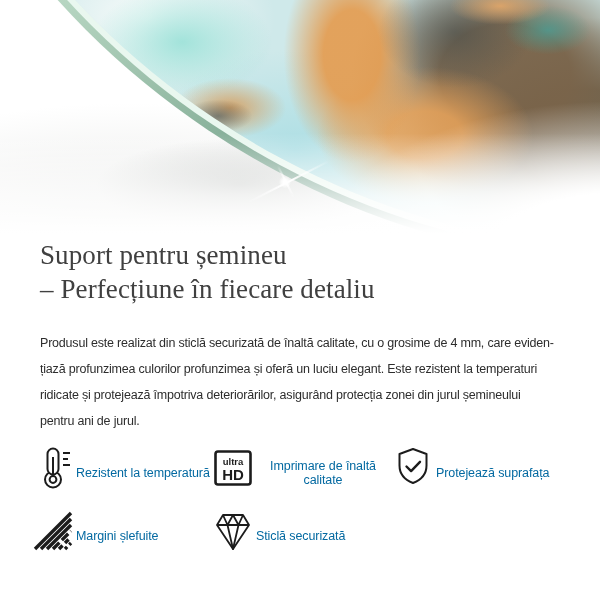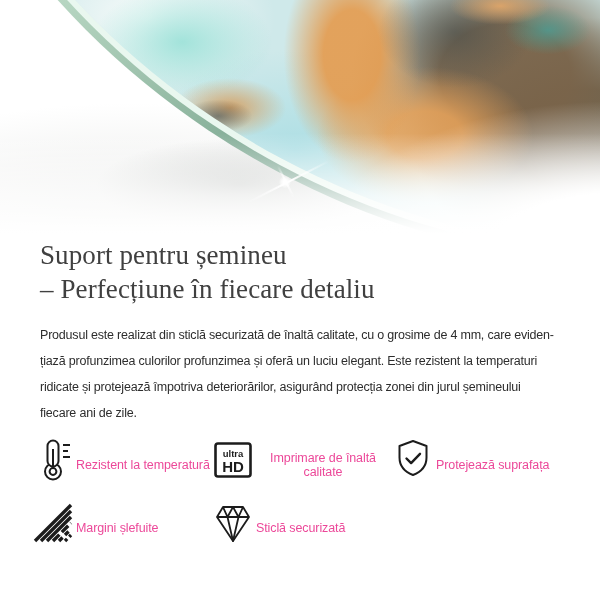--- a/index.html
+++ b/index.html
@@ -44,30 +44,30 @@
   .glint .streak-short { position:absolute; left:28px; top:31px; width:36px; height:2px;
       background:linear-gradient(to right, rgba(255,255,255,0), #fff 50%, rgba(255,255,255,0));
       transform:rotate(63deg); filter:blur(.6px); }
   .glint .core { position:absolute; left:39px; top:26px; width:12px; height:12px; border-radius:50%;
       background:radial-gradient(circle, #ffffff 20%, rgba(255,255,255,.65) 45%, rgba(255,255,255,0) 75%); }
 
   
   .content { padding:0 34px 0 40px; }
   h1 { font-family:"Liberation Serif","DejaVu Serif",serif; font-weight:400;
        font-size:27px; line-height:34px; color:#404040; letter-spacing:.1px; }
-  .desc { margin-top:16px; }
+  .desc { margin-top:24px; }
   .desc .pline { font-size:12.5px; line-height:26px; letter-spacing:-0.2px;
                  color:#2d2d2d; white-space:nowrap; }
 
   
   .features { margin-top:10px; padding:0 30px; display:grid;
               grid-template-columns:repeat(3,1fr); row-gap:15px; }
   .feature { display:flex; flex-direction:row; align-items:center; text-align:center; }
   .feature .icon-box { height:48px; display:flex; align-items:center; justify-content:center; }
-  .feature .label { margin-top:10px; font-size:12.5px; color:#ec4899; letter-spacing:-0.1px; }
+  .feature .label { margin-top:10px; font-size:12.5px; color:#0369a1; letter-spacing:-0.1px; }
   svg { display:block; }
 </style>
 </head>
 <body>
 
 <div class="hero">
   <div class="soft-shadow"></div>
   <div class="layer glass-outer"></div>
   <div class="layer glass-inner"></div>
   <div class="layer art"></div>
@@ -82,21 +82,21 @@
 
 <div class="content">
   <h1>
     <div>Suport pentru șemineu</div>
     <div>– Perfecțiune în fiecare detaliu</div>
   </h1>
   <div class="desc">
     <div class="pline">Produsul este realizat din sticlă securizată de înaltă calitate, cu o grosime de 4 mm, care eviden-</div>
     <div class="pline">țiază profunzimea culorilor profunzimea și oferă un luciu elegant. Este rezistent la temperaturi</div>
     <div class="pline">ridicate și protejează împotriva deteriorărilor, asigurând protecția zonei din jurul șemineului</div>
-    <div class="pline">fiecare ani de zile.</div>
+    <div class="pline">pentru ani de jurul.</div>
   </div>
 </div>
 
 <div class="features">
 
   <div class="feature">
     <div class="icon-box">
       <svg width="46" height="46" viewBox="0 0 46 46" fill="none" stroke="#1c1c1c" stroke-width="2">
         <circle cx="23" cy="34.5" r="8"></circle>
         <rect x="17.5" y="3.5" width="11" height="26" rx="5.5" fill="#ffffff"></rect>

